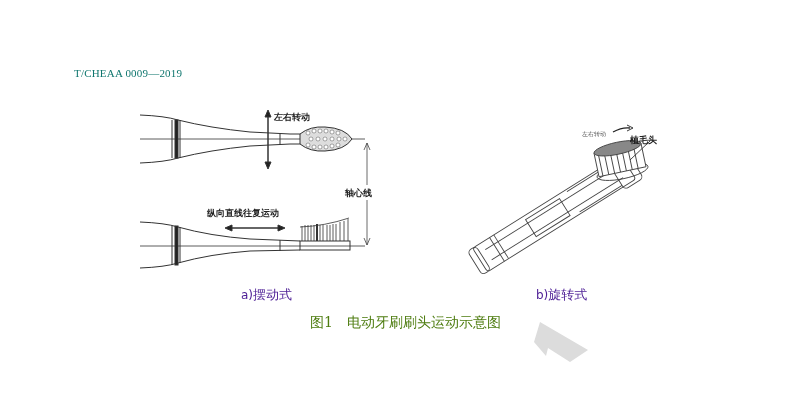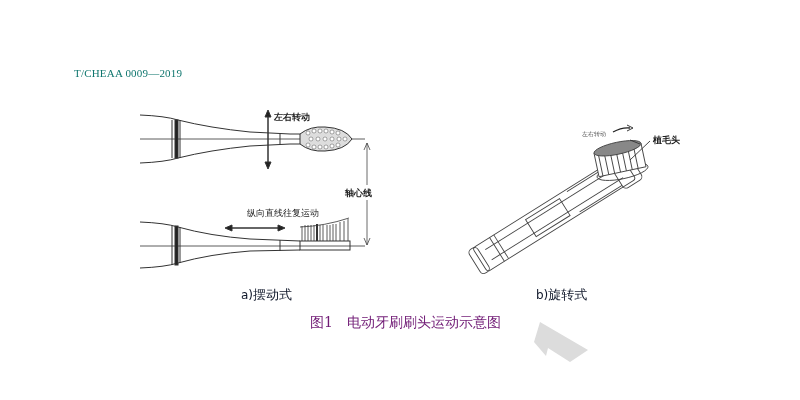--- a/index.html
+++ b/index.html
@@ -1,23 +1,23 @@
 <!DOCTYPE html>
 <html><head>
 <meta charset="utf-8">
 <style>
   html, body { margin: 0; padding: 0; background: #ffffff; }
   body { width: 800px; height: 400px; position: relative; overflow: hidden; font-family: "DejaVu Sans", sans-serif; color: #222; }
   .std-code { position: absolute; left: 74px; top: 67px; font-family: Liberation Serif, serif; font-size: 11px; color: #0f766e; letter-spacing: 0.2px; }
   .figure-svg { position: absolute; left: 0; top: 0; }
   .lbl { position: absolute; font-size: 9px; font-weight: bold; color: #222; white-space: nowrap; }
   .lbl-small { position: absolute; font-size: 6px; color: #555; white-space: nowrap; font-family: "DejaVu Serif", serif; }
-  .sub-caption { position: absolute; font-size: 13px; color: #0f172a; white-space: nowrap; }
+  .sub-caption { position: absolute; font-size: 13px; color: #4c1d95; white-space: nowrap; }
   .sub-caption .pfx { font-size: 12px; }
-  .fig-caption { position: absolute; left: 310px; top: 314px; font-size: 14px; color: #701a75; white-space: nowrap; font-family: "DejaVu Serif", serif; }
+  .fig-caption { position: absolute; left: 310px; top: 314px; font-size: 14px; color: #4d7c0f; white-space: nowrap; font-family: "DejaVu Serif", serif; }
   .fig-caption .num { margin-right: 14px; }
   .watermark { position: absolute; left: 530px; top: 322px; }
 </style>
 </head>
 <body>
 
 <div class="std-code">T/CHEAA 0009—2019</div>
 
 <svg class="figure-svg" width="800" height="400" viewBox="0 0 800 400">
 
@@ -126,25 +126,25 @@
 
     <path d="M613 132 Q622 127 630 128" stroke="#222" stroke-width="1.3"></path>
     <path d="M627 125 L633 128 L627 131" stroke="#222"></path>
 
     <line x1="650" y1="141" x2="630" y2="160" stroke="#333"></line>
     <path d="M630 140 L640 144" stroke="#333"></path>
   </g>
 </svg>
 
 <div class="lbl" style="left:274px; top:111px;">左右转动</div>
-<div class="lbl" style="left:207px; top:207px; font-weight:normal; font-size:9px;margin-left:40px;">纵向直线往复运动</div>
+<div class="lbl" style="left:207px; top:207px; font-weight:bold; font-size:9px;">纵向直线往复运动</div>
 <div class="lbl" style="left:345px; top:187px;font-family:Liberation Mono, monospace;">轴心线</div>
 
 <div class="lbl-small" style="left:582px; top:130px;">左右转动</div>
-<div class="lbl" style="left:653px; top:134px;">植毛头</div>
+<div class="lbl" style="left:630px; top:134px;">植毛头</div>
 
 <div class="sub-caption" style="left:241px; top:286px;">
   <span class="pfx">a)</span><span>摆动式</span>
 </div>
 <div class="sub-caption" style="left:536px; top:286px;">
   <span class="pfx">b)</span><span>旋转式</span>
 </div>
 
 <div class="fig-caption">
   <span class="num">图1</span><span>电动牙刷刷头运动示意图</span>

